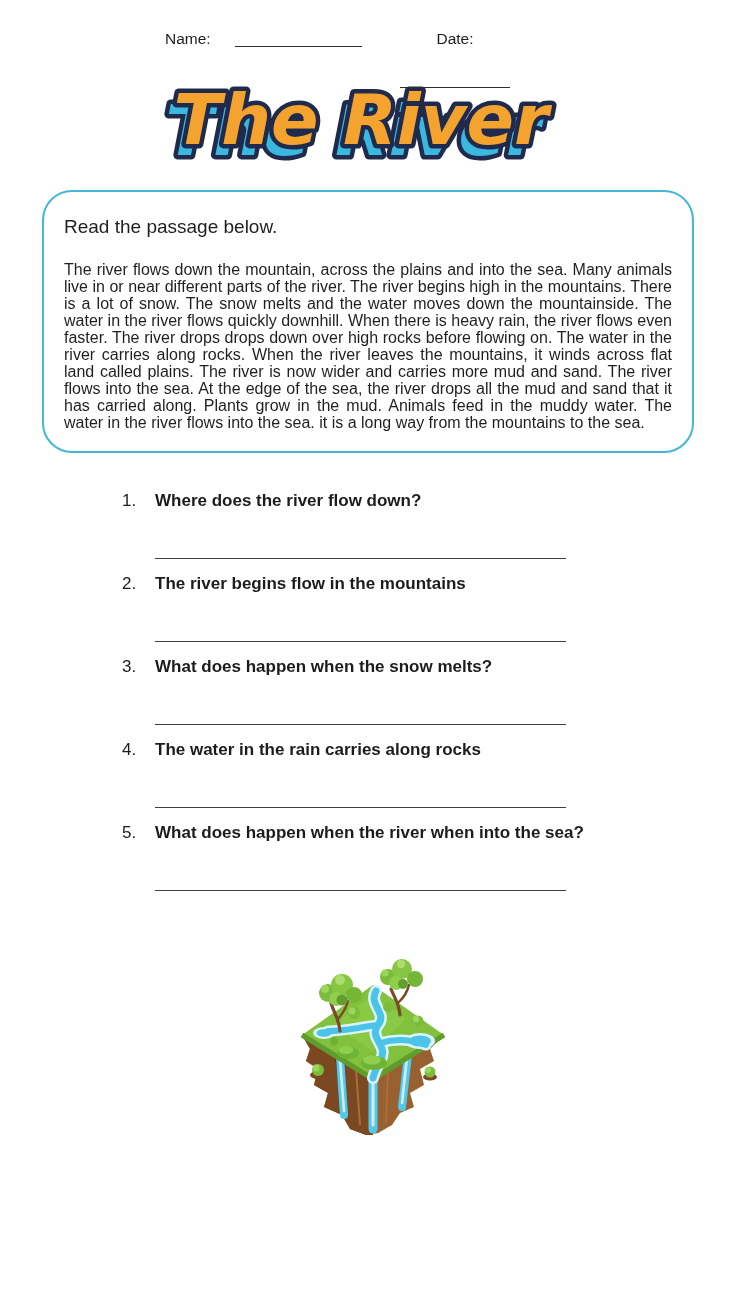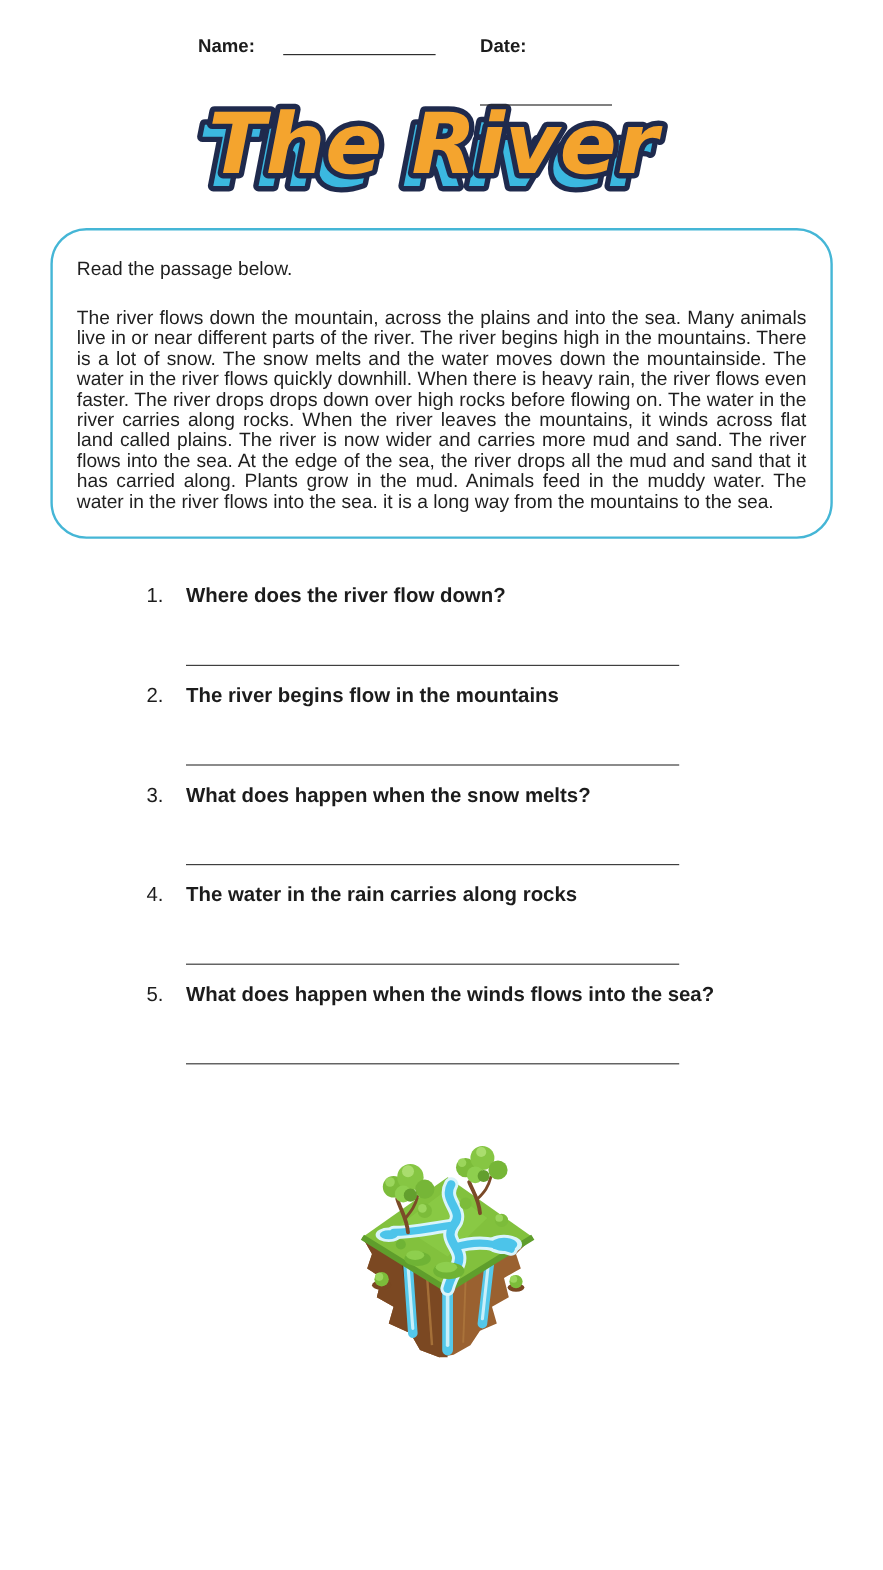--- a/index.html
+++ b/index.html
@@ -6,22 +6,22 @@
   .page{
     position:relative;
     width:736px;height:1308px;
     background:#ffffff;
     font-family:"Liberation Sans", sans-serif;
     color:#222;
     overflow:hidden;
   }
   
   .header{position:relative;height:54px;}
-  .field{position:absolute;top:30px;display:flex;align-items:flex-start;gap:24px;
-         font-size:15.5px;font-weight:700;color:#1c1c1c;}
+  .field{position:absolute;top:30px;display:flex;align-items:center;gap:24px;
+         font-size:15.5px;font-weight:400;color:#1c1c1c;}
   .name-field{left:165px;}
   .date-field{left:400px;flex-direction:column;}
   .blank-line{display:inline-block;border-bottom:1.6px solid #2e2e2e;height:15px;}
   .name-blank{width:127px;}
   .date-blank{width:110px;}
   
   .title-svg{display:block;margin:8px auto 0 auto;}
   .title-shadow{
     font-family:"DejaVu Sans", sans-serif;font-weight:bold;font-style:italic;
     font-size:70px;fill:#3bb8e0;stroke:#1f2a4d;stroke-width:9;
@@ -33,21 +33,21 @@
     stroke-linejoin:round;paint-order:stroke;
   }
   
   .passage-box{
     margin:12px 42px 0 42px;
     border:2px solid #45b6d6;
     border-radius:30px;
     padding:24px 20px 20px 20px;
     box-sizing:border-box;
   }
-  .instruction{margin:0;font-size:16px;color:#1f1f1f;}
+  .instruction{margin:0;font-size:19px;color:#1f1f1f;}
   .passage-text{
     margin:23px 0 0 0;
     font-size:16px;line-height:17px;
     text-align:justify;color:#1f1f1f;
   }
   
   .q-heading{
     margin:18px 0 0 122px;
     font-size:17.5px;font-weight:bold;color:#111;
   }
@@ -112,21 +112,21 @@
     <div class="answer-line"></div>
 
     <div class="question">
       <span class="qnum">4.</span>
       <span class="qtext">The water in the rain carries along rocks</span>
     </div>
     <div class="answer-line"></div>
 
     <div class="question">
       <span class="qnum">5.</span>
-      <span class="qtext">What does happen when the winds flows into the sea?</span>
+      <span class="qtext">What does happen when the river when into the sea?</span>
     </div>
     <div class="answer-line"></div>
   </div>
 
   <svg class="island-svg" width="170" height="180" viewBox="0 0 170 180">
 
     <path d="M14,78 L22,92 L18,104 L30,112 L26,128 L40,136 L36,150 L54,158 L62,172 L78,178 L90,176 L104,168 L112,156 L126,150 L122,136 L136,128 L132,112 L146,104 L142,92 L156,78 L85,122 Z" fill="#9a6130"></path>
     <path d="M14,78 L22,92 L18,104 L30,112 L26,128 L40,136 L36,150 L54,158 L62,172 L78,178 L85,178 L85,122 Z" fill="#7b4822"></path>
 
     <path d="M48,100 L56,155" stroke="#5f3618" stroke-width="2.4" fill="none"></path>

